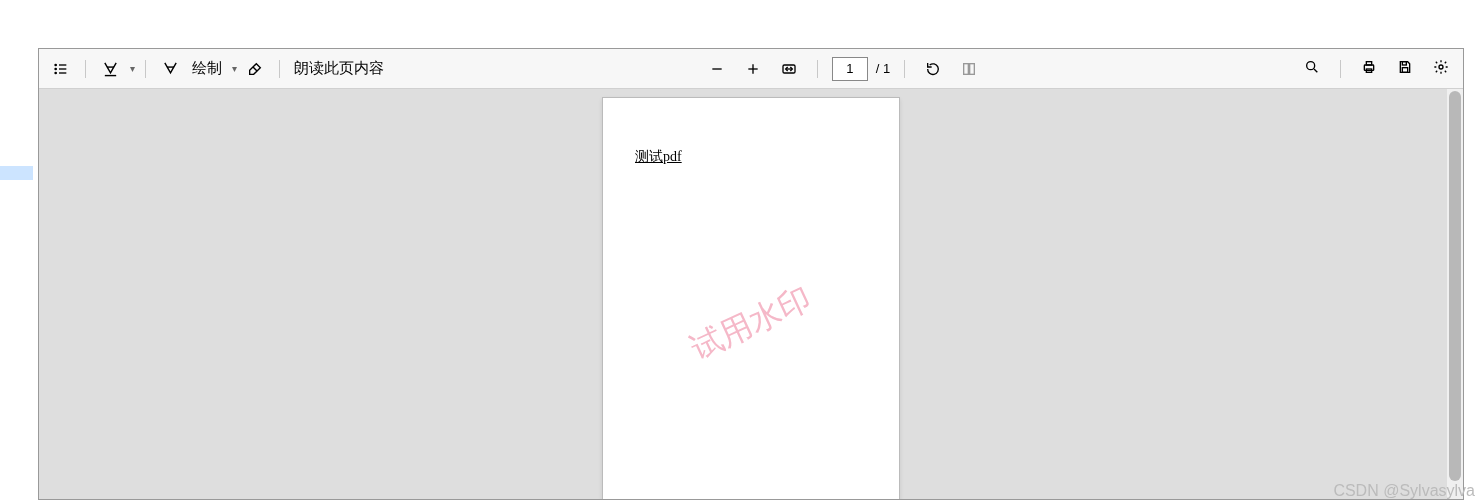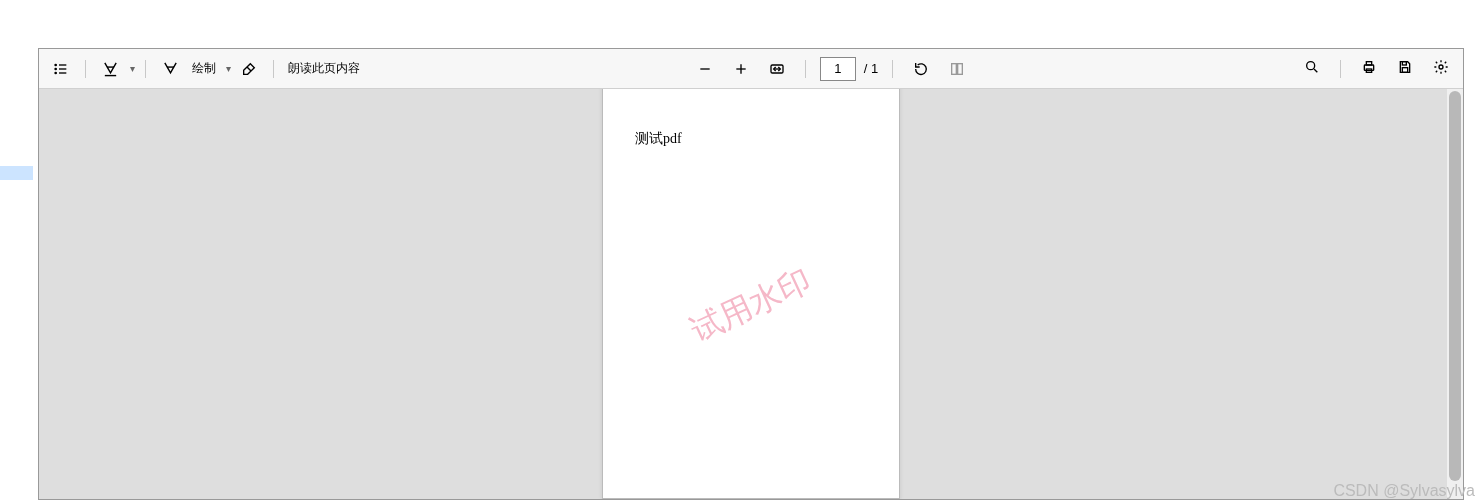--- a/index.html
+++ b/index.html
@@ -57,21 +57,21 @@
   color: #000;
 }
 .tb-btn.disabled { color: #999; cursor: default; }
 .tb-sep {
   width: 1px;
   height: 18px;
   background: #c8c8c8;
   margin: 0 6px;
 }
 .tb-text {
-  font-size: 12px;
+  font-size: 15px;
   color: #000;
   padding: 0 4px;
 }
 .chevron {
   font-size: 10px;
   color: #666;
   margin-left: 2px;
 }
 .page-input {
   width: 36px;
@@ -83,24 +83,25 @@
 }
 .page-total {
   font-size: 13px;
   color: #000;
 }
 .content-area {
   flex: 1;
   background: #dedede;
   display: flex;
   justify-content: center;
-  align-items: flex-end;
+  align-items: flex-start;
   padding-top: 8px;
   overflow: hidden;
   position: relative;
+  text-decoration: underline;
 }
 .page {
   width: 298px;
   height: 420px;
   background: #fff;
   border: 1px solid #bbb;
   box-shadow: 0 2px 4px rgba(0,0,0,0.1);
   position: relative;
   padding: 50px 32px;
 }

